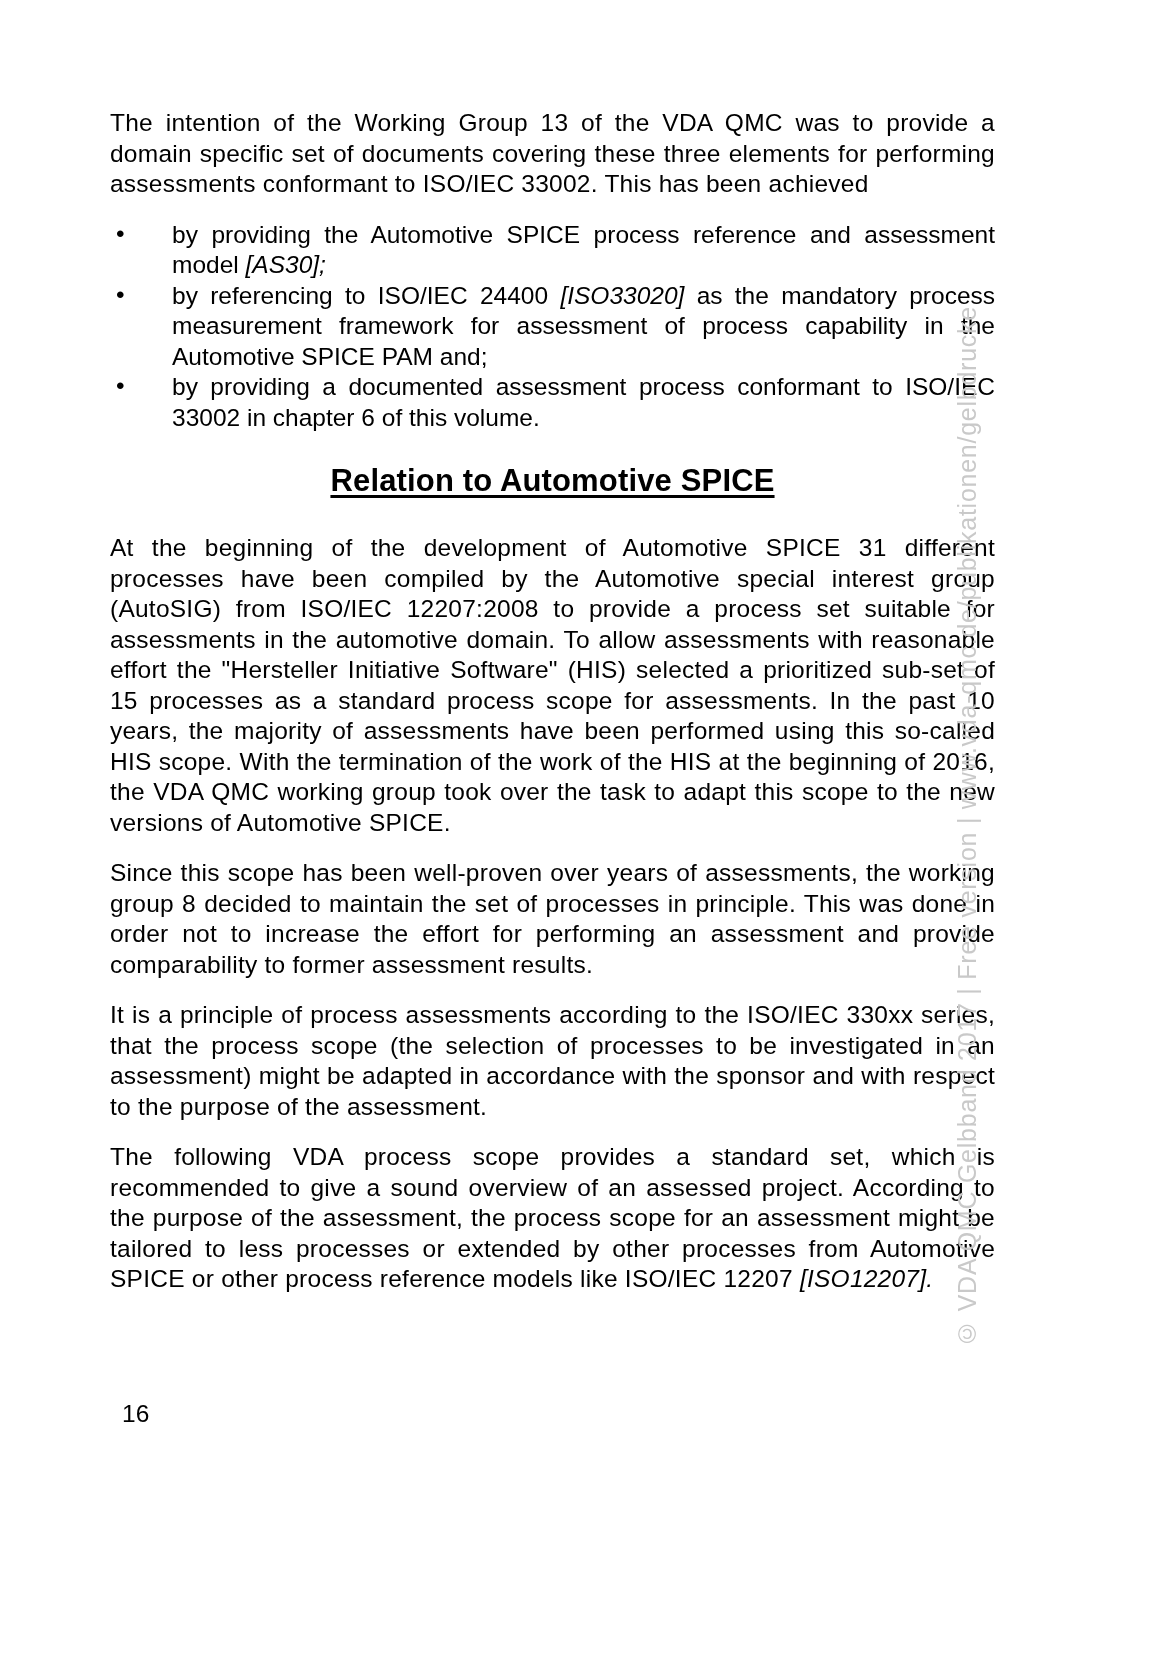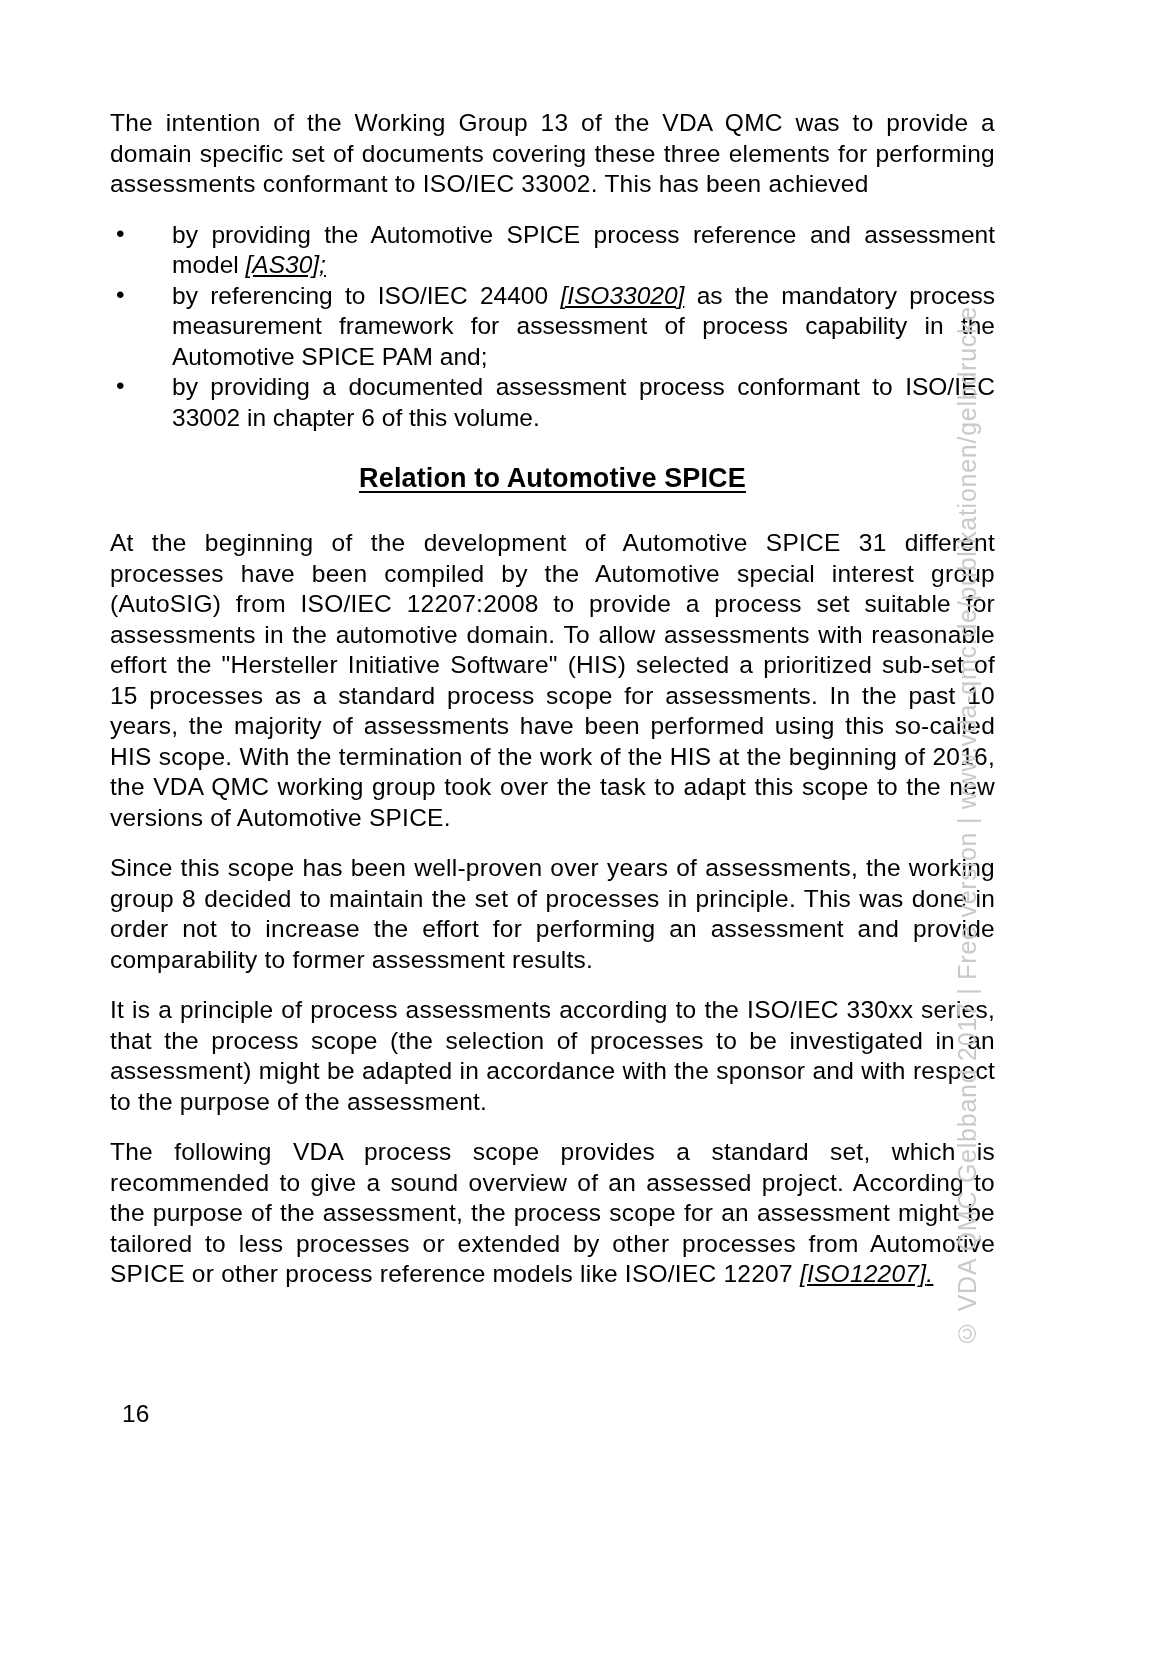--- a/index.html
+++ b/index.html
@@ -53,25 +53,24 @@
     left: 6px;
     top: -1px;
     font-size: 24.5px;
     line-height: 30.5px;
   }
   .bullets li .frag {
     display: inline;
   }
   em.ref {
     font-style: italic;
-    text-decoration: underline;
   }
 
   h2.section-heading {
-    font-size: 27px;
+    font-size: 31px;
     font-weight: bold;
     text-align: center;
     text-decoration: underline;
     text-underline-offset: 4px;
     margin: 30px 0 34px 0;
     letter-spacing: 0.005em;
   }
 
   .page-number {
     position: absolute;

